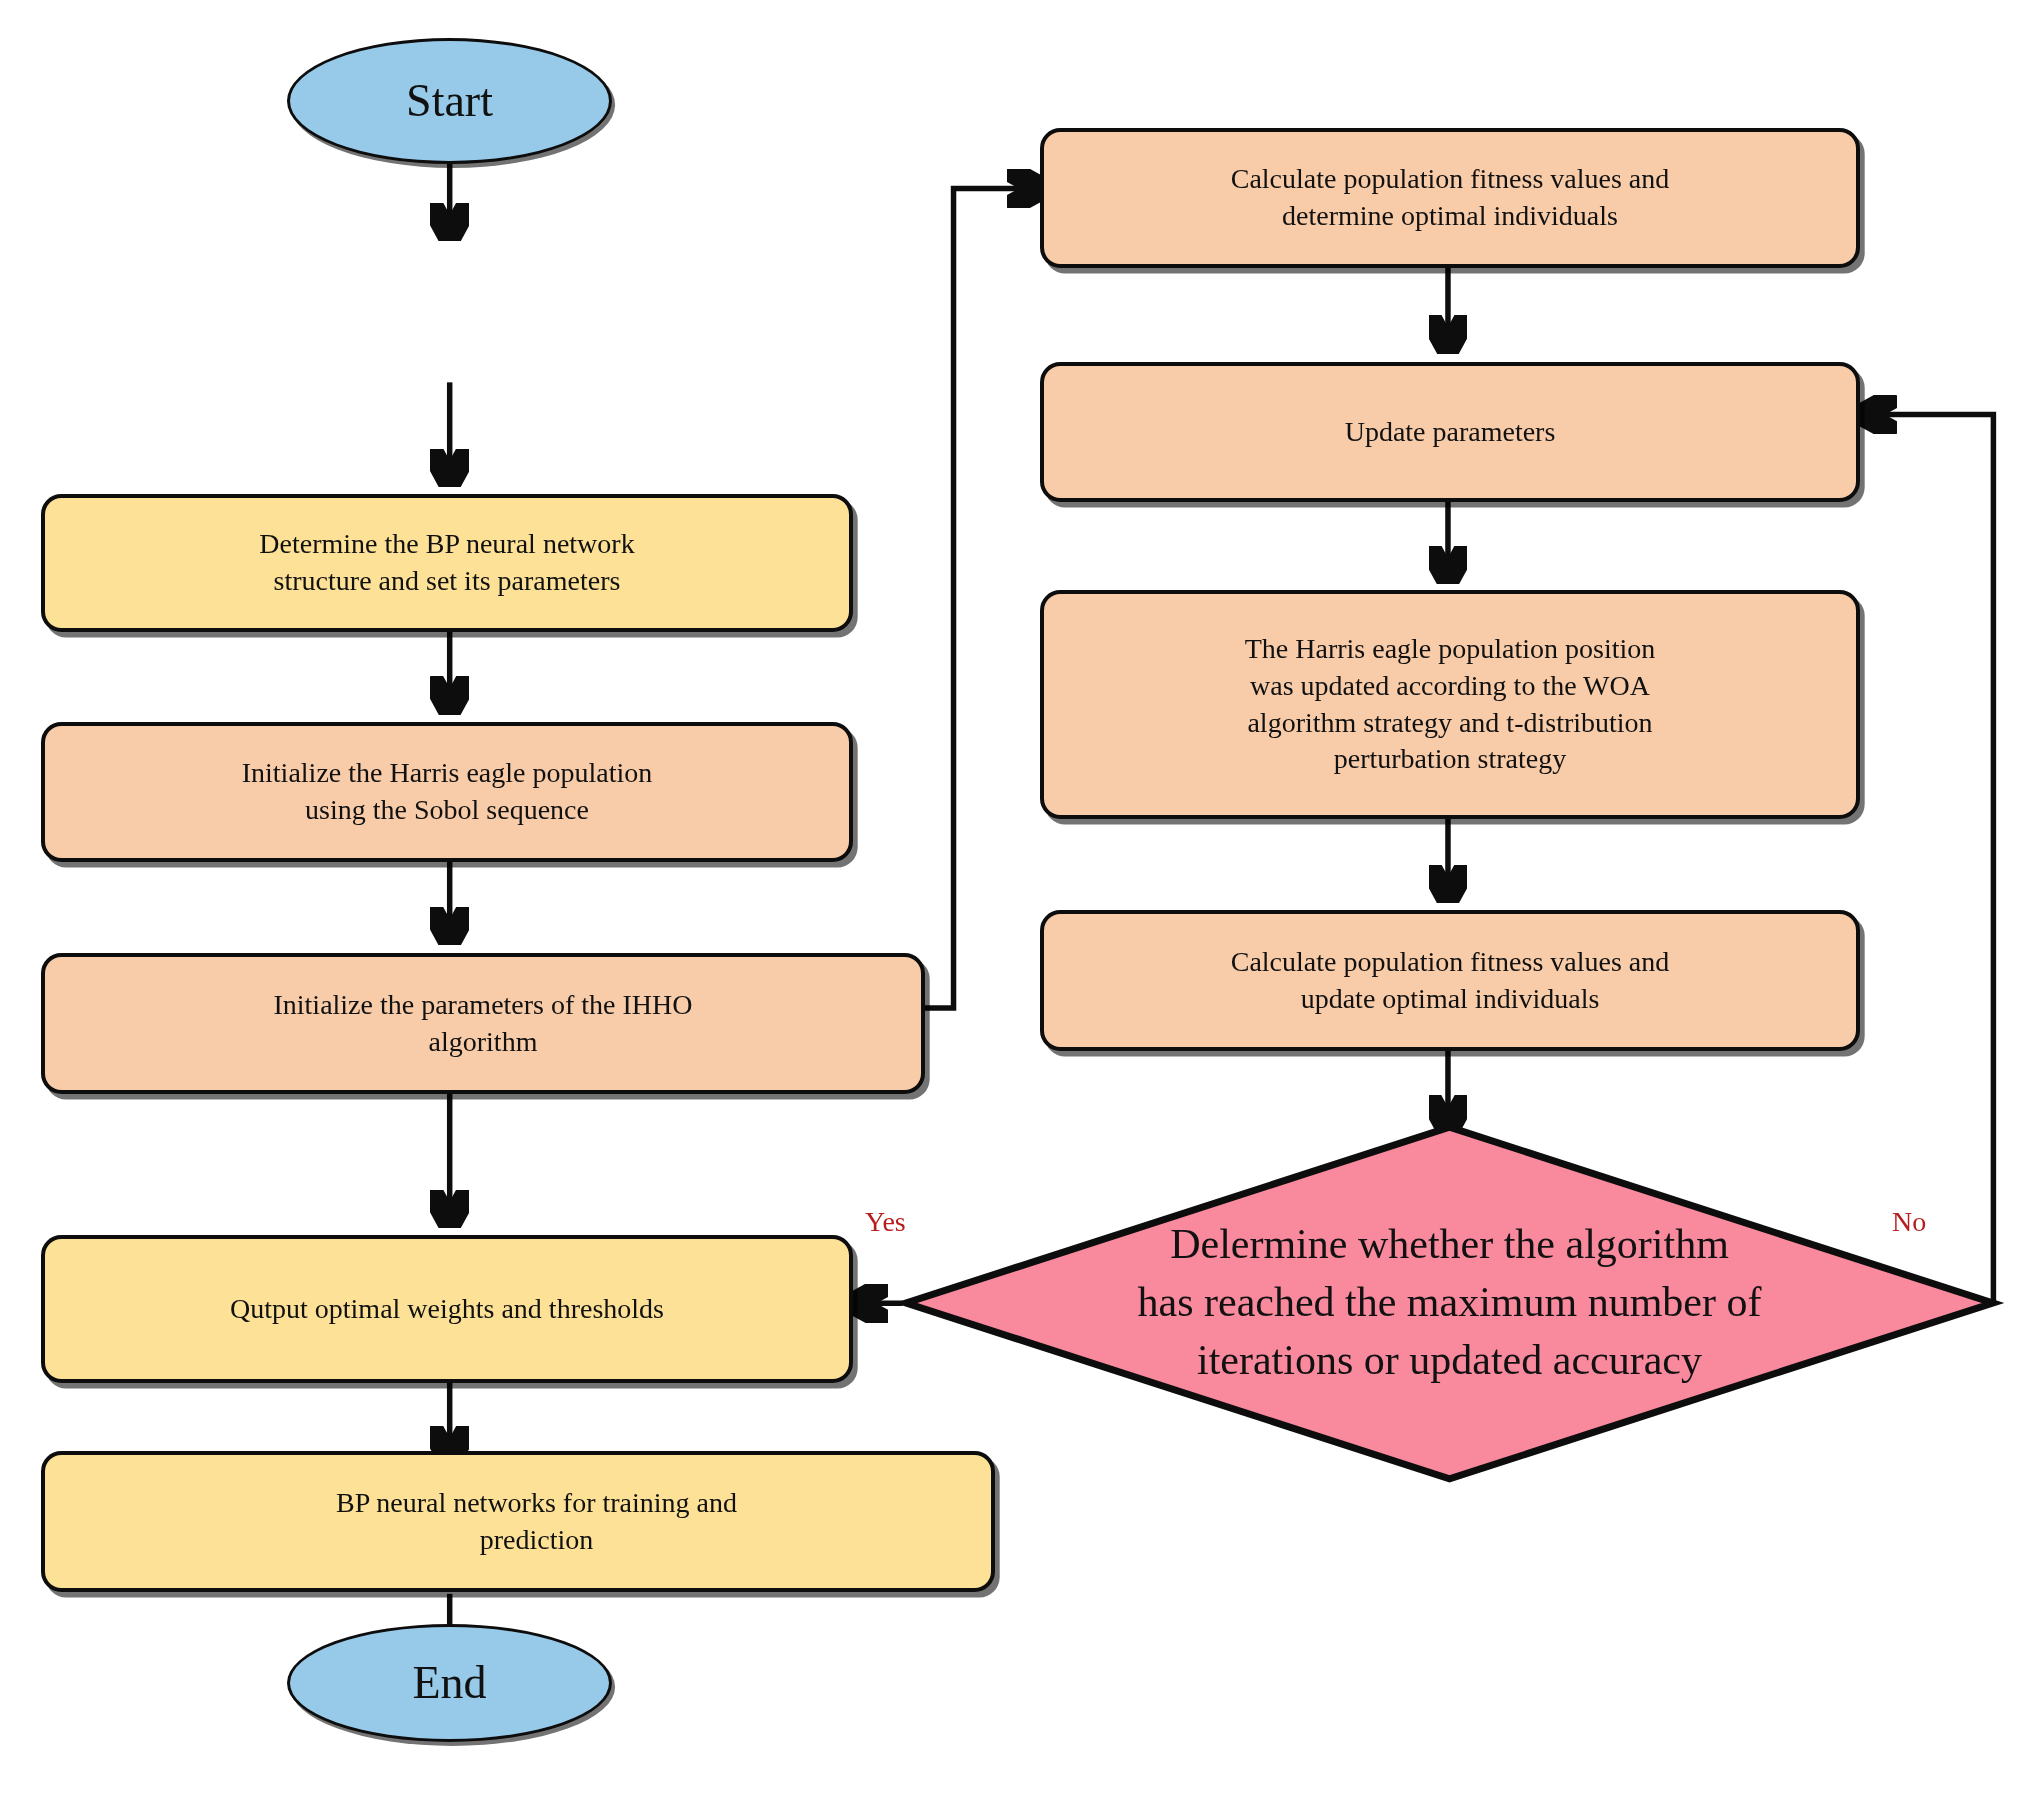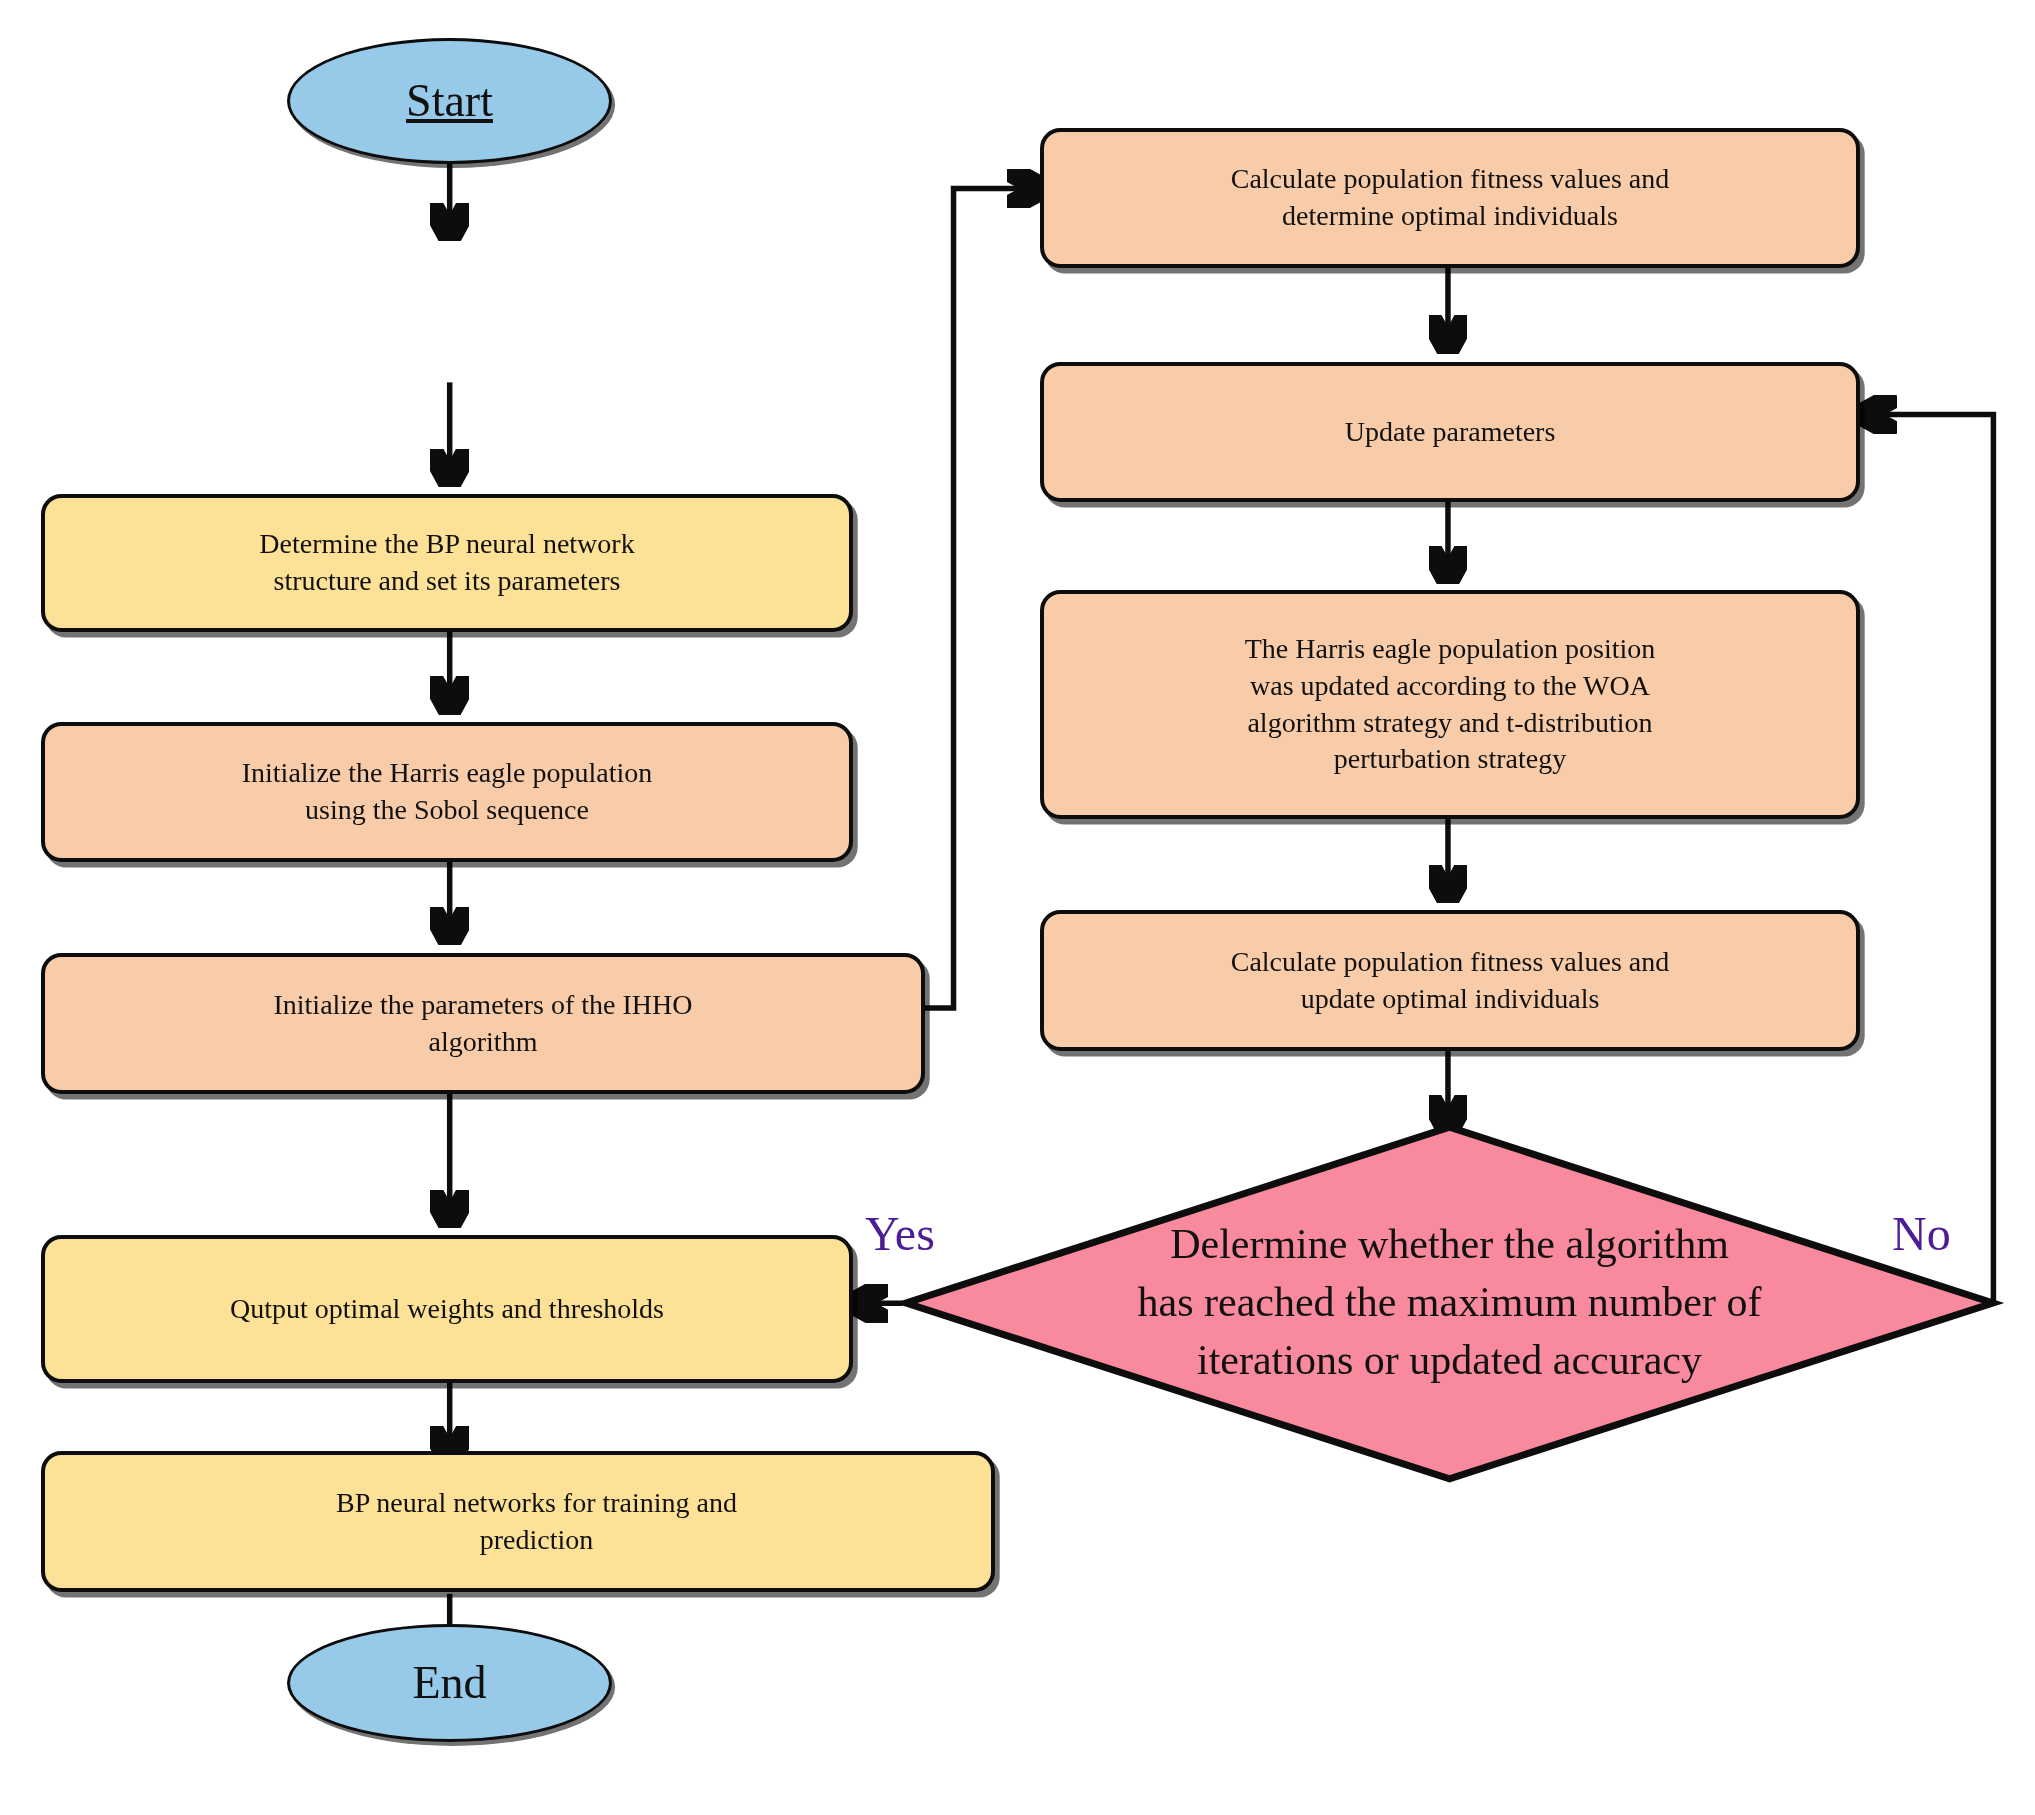--- a/index.html
+++ b/index.html
@@ -86,22 +86,22 @@
     z-index: 2;
     pointer-events: none;
   }
   #wires path, #wires line {
     stroke: #0d0d0d;
     stroke-width: 7;
     fill: none;
   }
   .edge-label {
     position: absolute;
-    font-size: 48px;
-    color: #4c1d95;
+    font-size: 28px;
+    color: #b91c1c;
     z-index: 6;
     white-space: nowrap;
   }
 </style>
 </head>
 <body>
 
 <div id="canvas">
 
   <svg id="wires" viewBox="0 0 2593 2313" preserveAspectRatio="none">
@@ -133,21 +133,21 @@
 
     <line x1="1845" y1="1020" x2="1845" y2="1138" marker-end="url(#arrow)"></line>
 
     <line x1="1845" y1="1318" x2="1845" y2="1432" marker-end="url(#arrow)"></line>
 
     <path d="M 2540 1660 L 2540 528 L 2380 528" marker-end="url(#arrow)"></path>
 
     <path d="M 1150 1660 L 1095 1660" marker-end="url(#arrow)"></path>
   </svg>
 
-  <div class="node terminator" style="left:287px; top:38px; width:325px; height:126px;text-decoration:underline;">
+  <div class="node terminator" style="left:287px; top:38px; width:325px; height:126px;">
     <span class="label">Start</span>
   </div>
 
 
   <div class="node process fill-yellow" style="left:41px; top:477px; width:812px; height:138px;">
     <span class="label">Determine the BP neural network
 structure and set its parameters</span>
   </div>
 
   <div class="node process fill-orange" style="left:41px; top:705px; width:812px; height:140px;">

